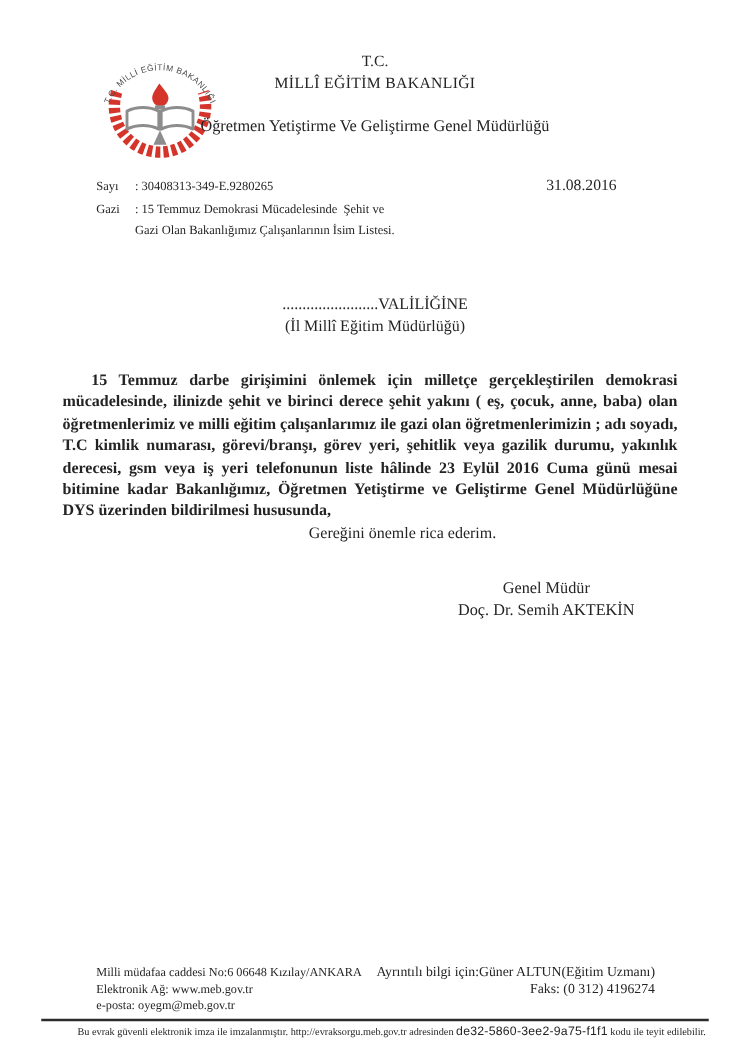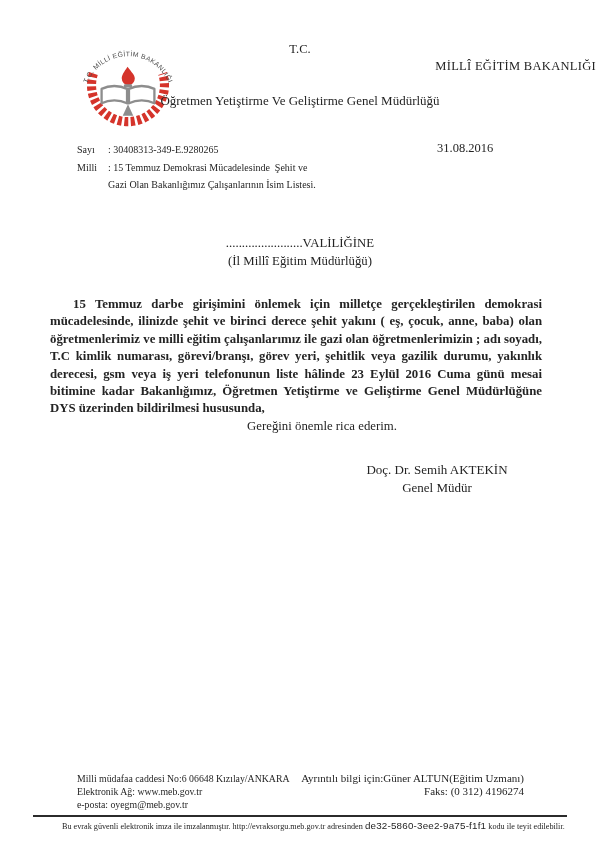--- a/index.html
+++ b/index.html
@@ -9,21 +9,21 @@
     width:600px; height:848px;
     background:#ffffff;
     font-family:"Liberation Serif","DejaVu Serif",serif;
     color:#242424;
     overflow:hidden;
   }
   
   .logo { position:absolute; left:80px; top:44px; width:96px; height:84px; }
   .hdr  { position:absolute; left:4px; top:42px; width:592px; text-align:center; }
   .hdr-tc  { font-size:12.5px; line-height:14px; }
-  .hdr-min { font-size:12.5px; line-height:14px; letter-spacing:.3px; margin-top:2.5px;text-align:right; }
+  .hdr-min { font-size:12.5px; line-height:14px; letter-spacing:.3px; margin-top:2.5px; }
   .hdr-dir { font-size:13px;   line-height:15px; margin-top:20px; }
   
   .meta { position:absolute; left:77px; top:141px; font-size:10px; line-height:17.5px; }
   .meta-row { display:flex; }
   .meta-label { display:inline-block; width:31px; white-space:pre; }
   .meta-value { white-space:pre-wrap; }
   .meta-cont  { padding-left:31px; white-space:pre-wrap; }
   .date { position:absolute; left:437px; top:141px; font-size:12.5px; }
   
   .recipient { position:absolute; left:4px; top:235px; width:592px;
@@ -80,40 +80,40 @@
     <div class="hdr-min">MİLLÎ EĞİTİM BAKANLIĞI</div>
     <div class="hdr-dir">Öğretmen Yetiştirme Ve Geliştirme Genel Müdürlüğü</div>
   </div>
 
   <div class="meta">
     <div class="meta-row">
       <span class="meta-label">Sayı</span>
       <span class="meta-value">: 30408313-349-E.9280265</span>
     </div>
     <div class="meta-row">
-      <span class="meta-label">Milli</span>
+      <span class="meta-label">Gazi</span>
       <span class="meta-value">: 15 Temmuz Demokrasi Mücadelesinde  Şehit ve</span>
     </div>
     <div class="meta-cont">Gazi Olan Bakanlığımız Çalışanlarının İsim Listesi.</div>
   </div>
   <div class="date">31.08.2016</div>
 
   <div class="recipient">
     <div>........................VALİLİĞİNE</div>
     <div>(İl Millî Eğitim Müdürlüğü)</div>
   </div>
 
   <div class="body">
     <p class="para">15 Temmuz darbe girişimini önlemek için milletçe gerçekleştirilen demokrasi mücadelesinde, ilinizde şehit ve birinci derece şehit yakını ( eş, çocuk, anne, baba) olan öğretmenlerimiz ve milli eğitim çalışanlarımız ile gazi olan öğretmenlerimizin ; adı soyadı, T.C kimlik numarası, görevi/branşı, görev yeri, şehitlik veya gazilik durumu, yakınlık derecesi, gsm veya iş yeri telefonunun liste hâlinde 23 Eylül 2016 Cuma günü mesai bitimine kadar Bakanlığımız, Öğretmen Yetiştirme ve Geliştirme Genel Müdürlüğüne DYS üzerinden bildirilmesi hususunda,</p>
     <p class="closing">Gereğini önemle rica ederim.</p>
   </div>
 
   <div class="sig">
+    <div>Genel Müdür</div>
     <div>Doç. Dr. Semih AKTEKİN</div>
-    <div>Genel Müdür</div>
   </div>
 
   <div class="footer-left">
     <div>Milli müdafaa caddesi No:6  06648 Kızılay/ANKARA</div>
     <div>Elektronik Ağ: www.meb.gov.tr</div>
     <div>e-posta: oyegm@meb.gov.tr</div>
   </div>
   <div class="footer-right">
     <div>Ayrıntılı bilgi için:Güner ALTUN(Eğitim Uzmanı)</div>
     <div>Faks: (0 312) 4196274</div>

